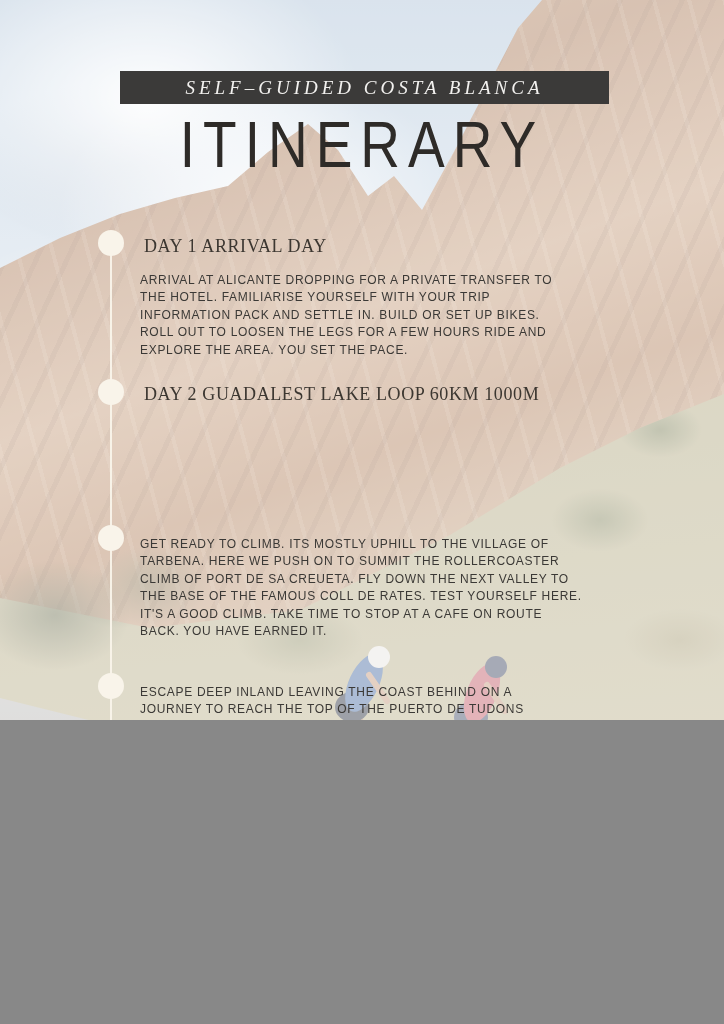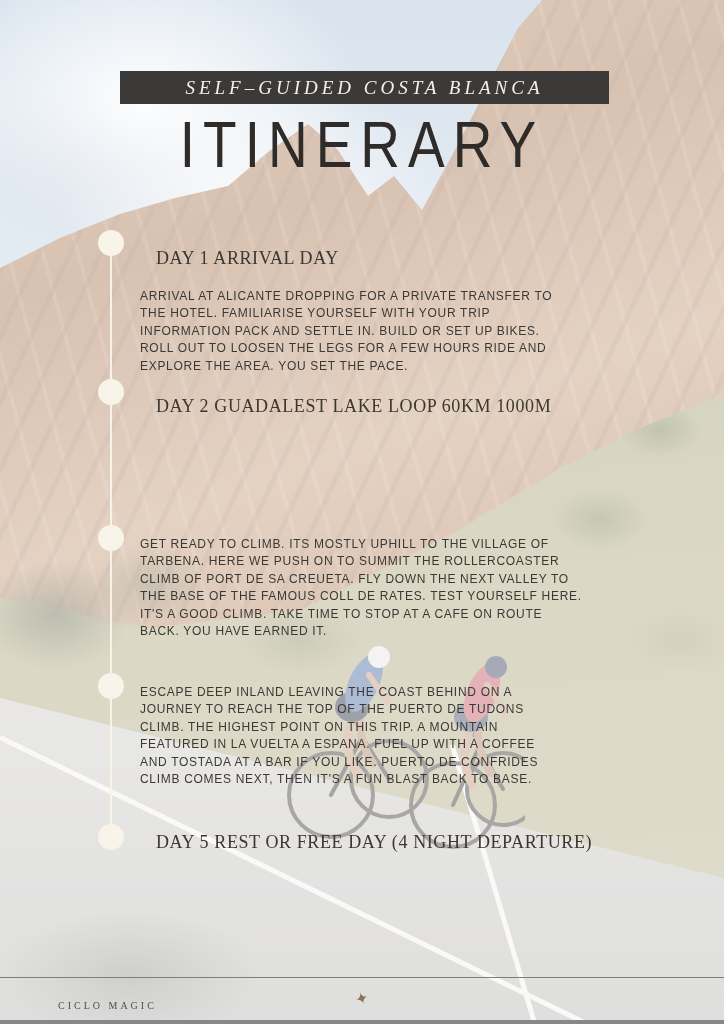--- a/index.html
+++ b/index.html
@@ -1,16 +1,16 @@
 <!DOCTYPE html>
 <html style="--band-bg: #3b3a39; --band-text: #f2f1ef; --title-text: #2e2b28; --heading-text: #3c3731; --body-text: #3b3936; --timeline: #f9f4ea; --star: #8a764d; --footer-text: #55504b; --footer-rule: #807d79;"><head>
 <meta charset="utf-8">
 <style>
   html,body{margin:0;padding:0;background:#888;}
-  .page{position:relative;width:724px;height:1020px;overflow:hidden;
+  .page{position:relative;width:724px;height:720px;overflow:hidden;
         font-family:"Liberation Sans",sans-serif;background:#e5e5e5;}
   .page *{box-sizing:border-box;}
 
   
   .bg{position:absolute;inset:0;}
   .sky{position:absolute;inset:0;
        background:linear-gradient(180deg,#aec3d8 0%,#bfd1e2 22%,#cfdae6 48%,#d8dcda 75%,#d6d4cd 100%);}
   .cloud{position:absolute;border-radius:50%;}
   .c1{left:-70px;top:-50px;width:430px;height:300px;
       background:radial-gradient(closest-side,rgba(255,255,255,.95),rgba(255,255,255,0));}
@@ -68,21 +68,21 @@
   
   .tl-line{position:absolute;left:110px;top:243px;width:2px;height:594px;
         background:var(--timeline,#f9f4ea);opacity:.95;}
   .dot{position:absolute;left:98px;width:26px;height:26px;border-radius:50%;
         background:var(--timeline,#f9f4ea);}
   .d1{top:230px;} .d2{top:379px;} .d3{top:525px;} .d4{top:673px;} .d5{top:824px;}
 
   
   .day{position:absolute;left:140px;width:505px;}
   .day1{top:229px;} .day2{top:377px;} .day3{top:524px;} .day4{top:672px;} .day5{top:813px;}
-  .day-title{margin:16px;font-family:"Liberation Serif","DejaVu Serif",serif;font-weight:400;
+  .day-title{margin:4px;font-family:"Liberation Serif","DejaVu Serif",serif;font-weight:400;
         font-size:18px;line-height:27px;letter-spacing:.6px;
         color:var(--heading-text,#3c3731);white-space:nowrap;}
   .day-body{margin:12px 0 0;font-size:12px;line-height:17.4px;letter-spacing:.7px;
         color:var(--body-text,#3b3936);white-space:pre-line;width:505px;}
 
   
   .rule{position:absolute;left:0;right:0;top:977px;height:1px;
         background:var(--footer-rule,#807d79);}
   .brand{position:absolute;left:58px;top:1000px;font-family:"Liberation Serif",serif;
         font-size:10px;letter-spacing:3px;color:var(--footer-text,#55504b);}

